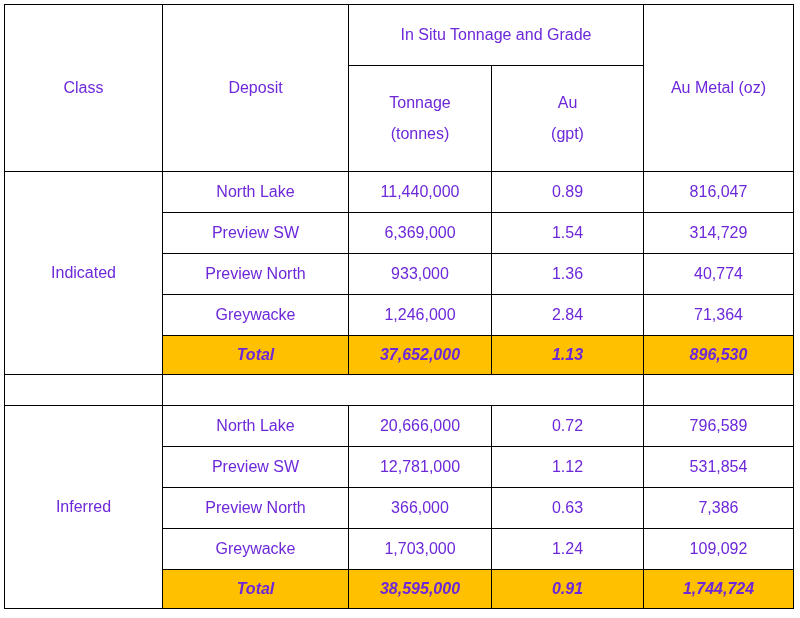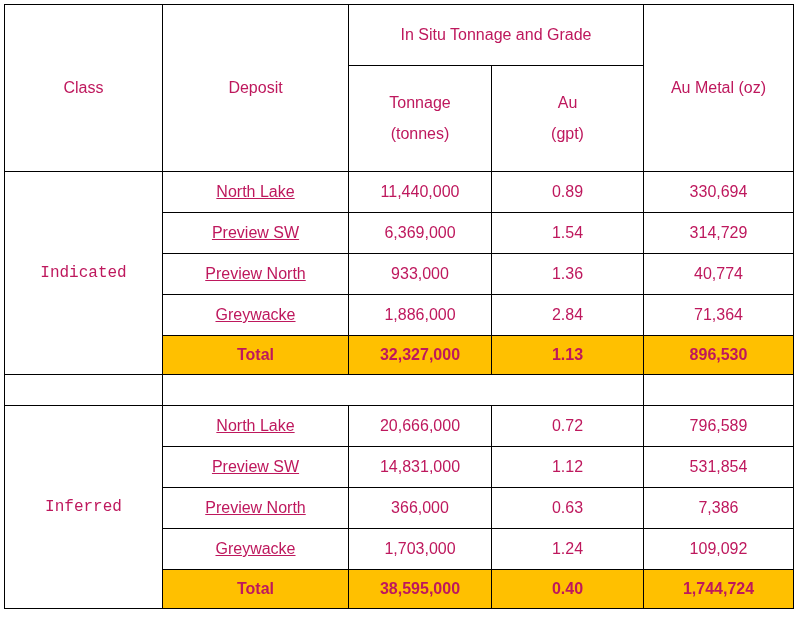--- a/index.html
+++ b/index.html
@@ -25,21 +25,21 @@
     margin: 4px 0 0 4px;
     width: 789px;
   }
   table.resource td, table.resource th {
     border: 1px solid #000000;
     padding: 0;
     text-align: center;
     vertical-align: middle;
     font-size: 16px;
     font-weight: normal;
-    color: #be185d;
+    color: #6d28d9;
     background: #ffffff;
   }
   
   col.c-class    { width: 158px; }
   col.c-deposit  { width: 186px; }
   col.c-tonnage  { width: 143px; }
   col.c-au       { width: 152px; }
   col.c-metal    { width: 150px; }
 
   
@@ -52,30 +52,30 @@
   .hdr-group { height: 60px; }
   .hdr-sub {
     height: 105px;
     line-height: 1.9;
   }
   .hdr-sub .l1 { display: block; }
   .hdr-sub .l2 { display: block; }
 
   
   tr.data td { height: 40px; }
-  td.deposit-cell { font-size: 16px; text-decoration: underline; }
+  td.deposit-cell { font-size: 16px; }
   td.class-cell {
     font-weight: bold;
     font-size: 17px;
-    font-family: Liberation Mono, monospace;
   }
   tr.total-row td {
     background: #ffc000;
     font-weight: bold;
     height: 38px;
+    font-style: italic;
   }
   tr.spacer td {
     height: 30px;
     border-left: 1px solid #000000;
     border-right: 1px solid #000000;
     border-top: 1px solid #000000;
     border-bottom: 1px solid #000000;
     background: #ffffff;
   }
   tr.spacer td.nb {
@@ -116,43 +116,43 @@
         </th>
       </tr>
     </thead>
     <tbody>
 
       <tr class="data">
         <td class="class-cell" rowspan="5">Indicated</td>
         <td class="deposit-cell">North Lake</td>
         <td>11,440,000</td>
         <td>0.89</td>
-        <td>330,694</td>
+        <td>816,047</td>
       </tr>
       <tr class="data">
         <td class="deposit-cell">Preview SW</td>
         <td>6,369,000</td>
         <td>1.54</td>
         <td>314,729</td>
       </tr>
       <tr class="data">
         <td class="deposit-cell">Preview North</td>
         <td>933,000</td>
         <td>1.36</td>
         <td>40,774</td>
       </tr>
       <tr class="data">
         <td class="deposit-cell">Greywacke</td>
-        <td>1,886,000</td>
+        <td>1,246,000</td>
         <td>2.84</td>
         <td>71,364</td>
       </tr>
       <tr class="total-row">
         <td>Total</td>
-        <td>32,327,000</td>
+        <td>37,652,000</td>
         <td>1.13</td>
         <td>896,530</td>
       </tr>
 
       <tr class="spacer">
         <td></td>
         <td class="nb"></td>
         <td class="nb"></td>
         <td class="nb"></td>
         <td></td>
@@ -160,37 +160,37 @@
 
       <tr class="data">
         <td class="class-cell" rowspan="5">Inferred</td>
         <td class="deposit-cell">North Lake</td>
         <td>20,666,000</td>
         <td>0.72</td>
         <td>796,589</td>
       </tr>
       <tr class="data">
         <td class="deposit-cell">Preview SW</td>
-        <td>14,831,000</td>
+        <td>12,781,000</td>
         <td>1.12</td>
         <td>531,854</td>
       </tr>
       <tr class="data">
         <td class="deposit-cell">Preview North</td>
         <td>366,000</td>
         <td>0.63</td>
         <td>7,386</td>
       </tr>
       <tr class="data">
         <td class="deposit-cell">Greywacke</td>
         <td>1,703,000</td>
         <td>1.24</td>
         <td>109,092</td>
       </tr>
       <tr class="total-row">
         <td>Total</td>
         <td>38,595,000</td>
-        <td>0.40</td>
+        <td>0.91</td>
         <td>1,744,724</td>
       </tr>
     </tbody>
   </table>
 </div>
 
 </body></html>

